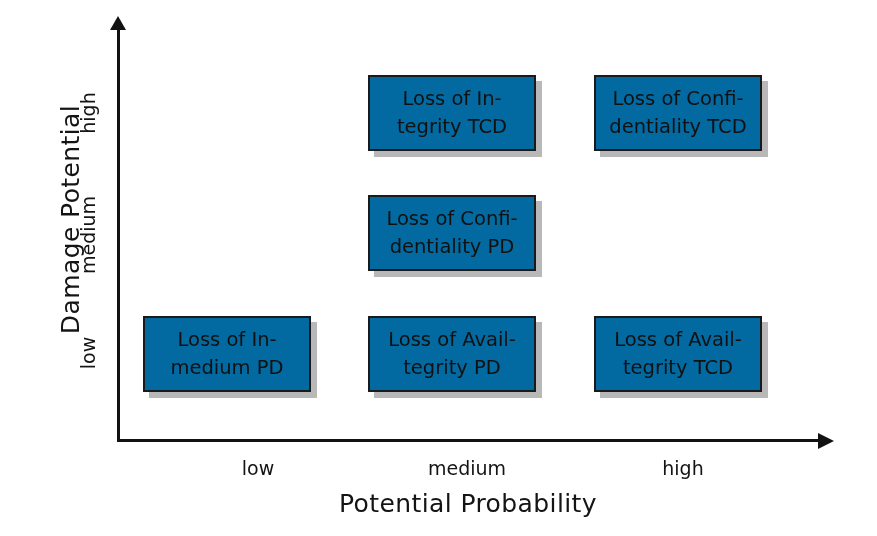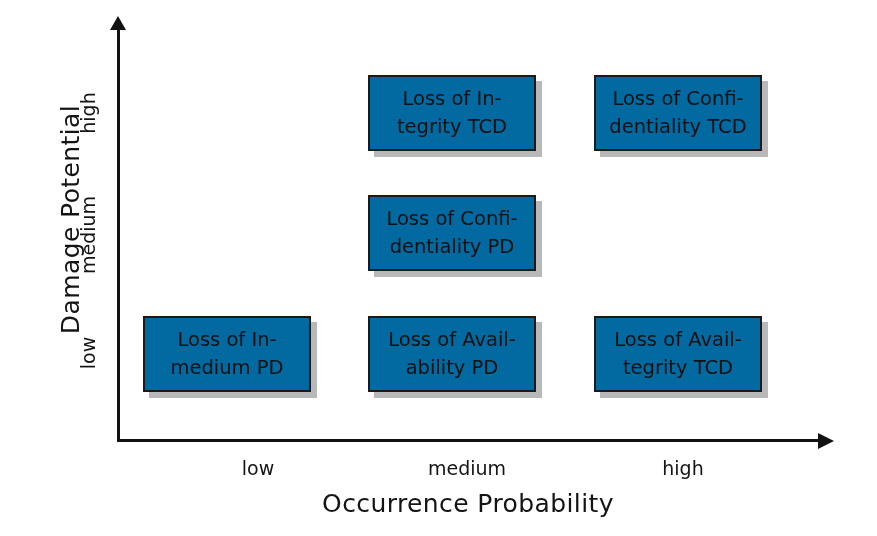--- a/index.html
+++ b/index.html
@@ -140,21 +140,21 @@
 <body>
 
 <div id="matrix-root">
 
   <div class="axis-line" id="y-axis-line"></div>
   <div class="arrow-head" id="y-axis-arrow"></div>
   <div class="axis-line" id="x-axis-line"></div>
   <div class="arrow-head" id="x-axis-arrow"></div>
 
   <div id="y-axis-title">Damage Potential</div>
-  <div id="x-axis-title">Occurrence Probability</div>
+  <div id="x-axis-title">Potential Probability</div>
 
   <div class="y-tick" id="y-tick-high">high</div>
   <div class="y-tick" id="y-tick-medium">medium</div>
   <div class="y-tick" id="y-tick-low">low</div>
 
   <div class="x-tick" id="x-tick-low">low</div>
   <div class="x-tick" id="x-tick-medium">medium</div>
   <div class="x-tick" id="x-tick-high">high</div>
 
   <div class="risk-box col-medium row-high">
@@ -172,21 +172,21 @@
     <span class="line">dentiality PD</span>
   </div>
 
   <div class="risk-box col-low row-low">
     <span class="line">Loss of In-</span>
     <span class="line">medium PD</span>
   </div>
 
   <div class="risk-box col-medium row-low">
     <span class="line">Loss of Avail-</span>
-    <span class="line">ability PD</span>
+    <span class="line">tegrity PD</span>
   </div>
 
   <div class="risk-box col-high row-low">
     <span class="line">Loss of Avail-</span>
     <span class="line">tegrity TCD</span>
   </div>
 
 </div>
 
 </body></html>

